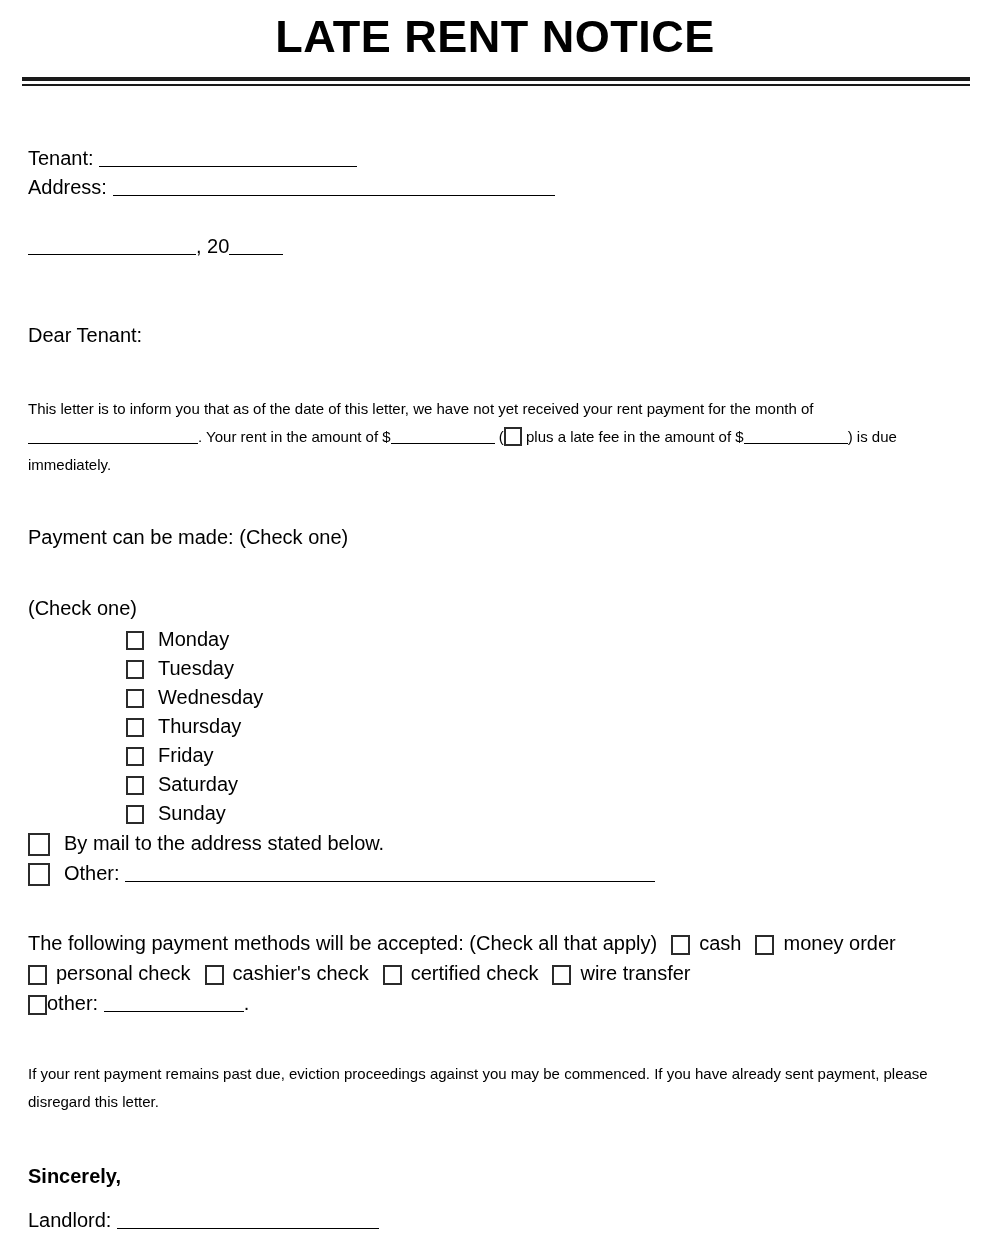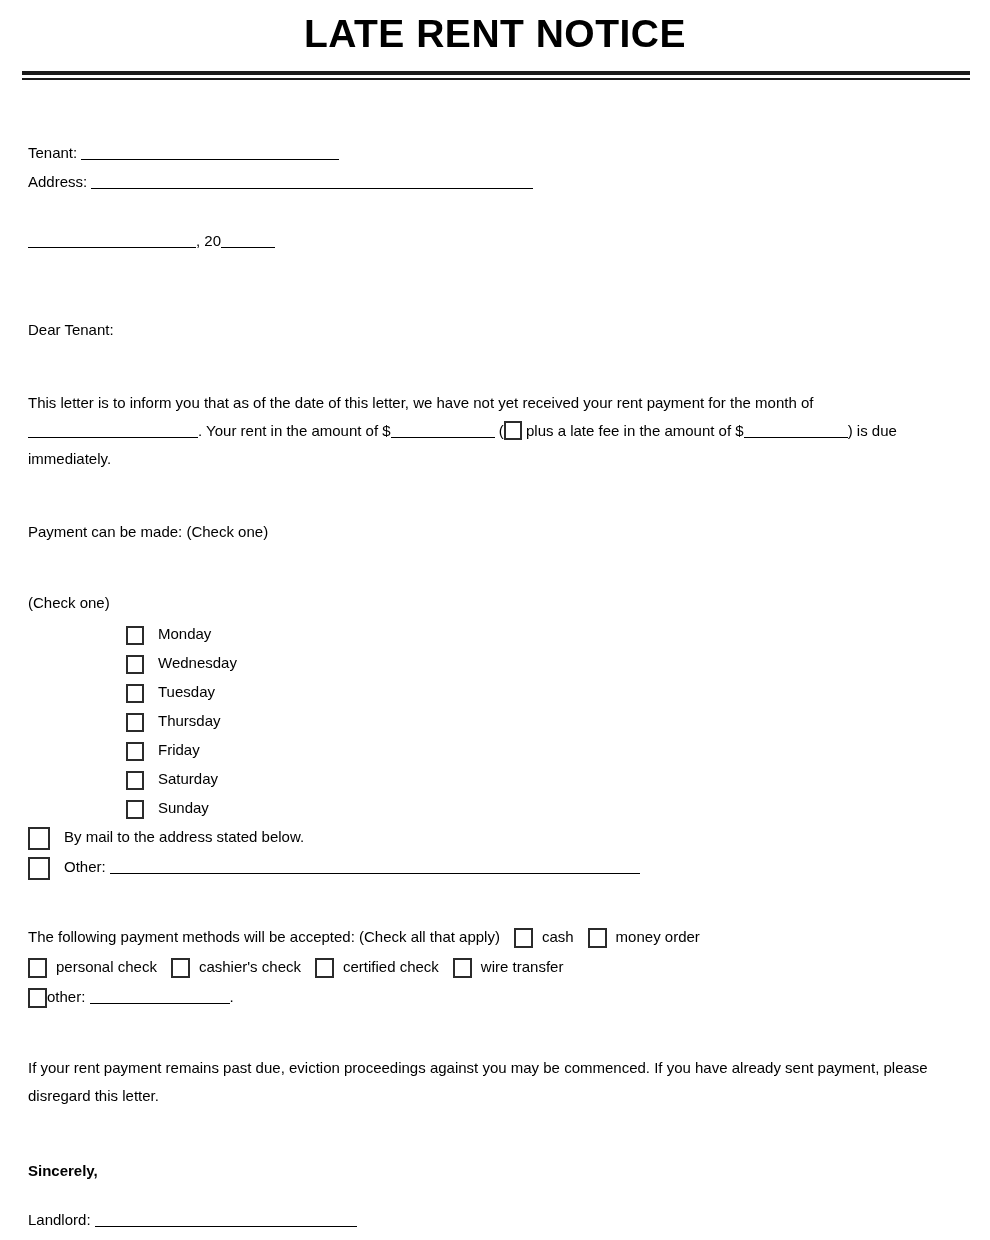--- a/index.html
+++ b/index.html
@@ -19,21 +19,21 @@
     position: relative;
     width: 990px;
     height: 1240px;
     box-sizing: border-box;
     padding: 0 28px;
   }
 
   
   .title {
     text-align: center;
-    font-size: 39px;
+    font-size: 45px;
     font-weight: bold;
     letter-spacing: 0.5px;
     line-height: 1.0;
     padding-top: 14px;
     white-space: nowrap;
   }
 
   
   .rule-wrap {
     margin-top: 18px;
@@ -52,21 +52,21 @@
     height: 2px;
     background: #1a1a1a;
   }
 
   
   .body-text {
     font-size: 15px;
     line-height: 28px;
   }
   .blk {
-    font-size: 15px;
+    font-size: 20px;
     line-height: 29px;
   }
 
   
   .u {
     display: inline-block;
     border-bottom: 1.6px solid #000;
     vertical-align: baseline;
     height: 17px;
     margin-bottom: -2px;
@@ -182,22 +182,22 @@
   </div>
 
   <div class="sec-payment-made blk">Payment can be made: (Check one)</div>
 
   <div class="sec-inperson blk">
     <div>(Check one)</div>
   </div>
 
   <div class="days blk">
     <div class="day-row"><span class="cb cb-sm"></span><span>Monday</span></div>
+    <div class="day-row"><span class="cb cb-sm"></span><span>Tuesday</span></div>
     <div class="day-row"><span class="cb cb-sm"></span><span>Wednesday</span></div>
-    <div class="day-row"><span class="cb cb-sm"></span><span>Tuesday</span></div>
     <div class="day-row"><span class="cb cb-sm"></span><span>Thursday</span></div>
     <div class="day-row"><span class="cb cb-sm"></span><span>Friday</span></div>
     <div class="day-row"><span class="cb cb-sm"></span><span>Saturday</span></div>
     <div class="day-row"><span class="cb cb-sm"></span><span>Sunday</span></div>
   </div>
 
   <div class="blk">
     <div class="opt-row"><span class="cb cb-lg"></span><span>By mail to the address stated below.</span></div>
     <div class="opt-row"><span class="cb cb-lg"></span><span>Other:</span> <span class="u" style="width:530px"></span></div>
   </div>

